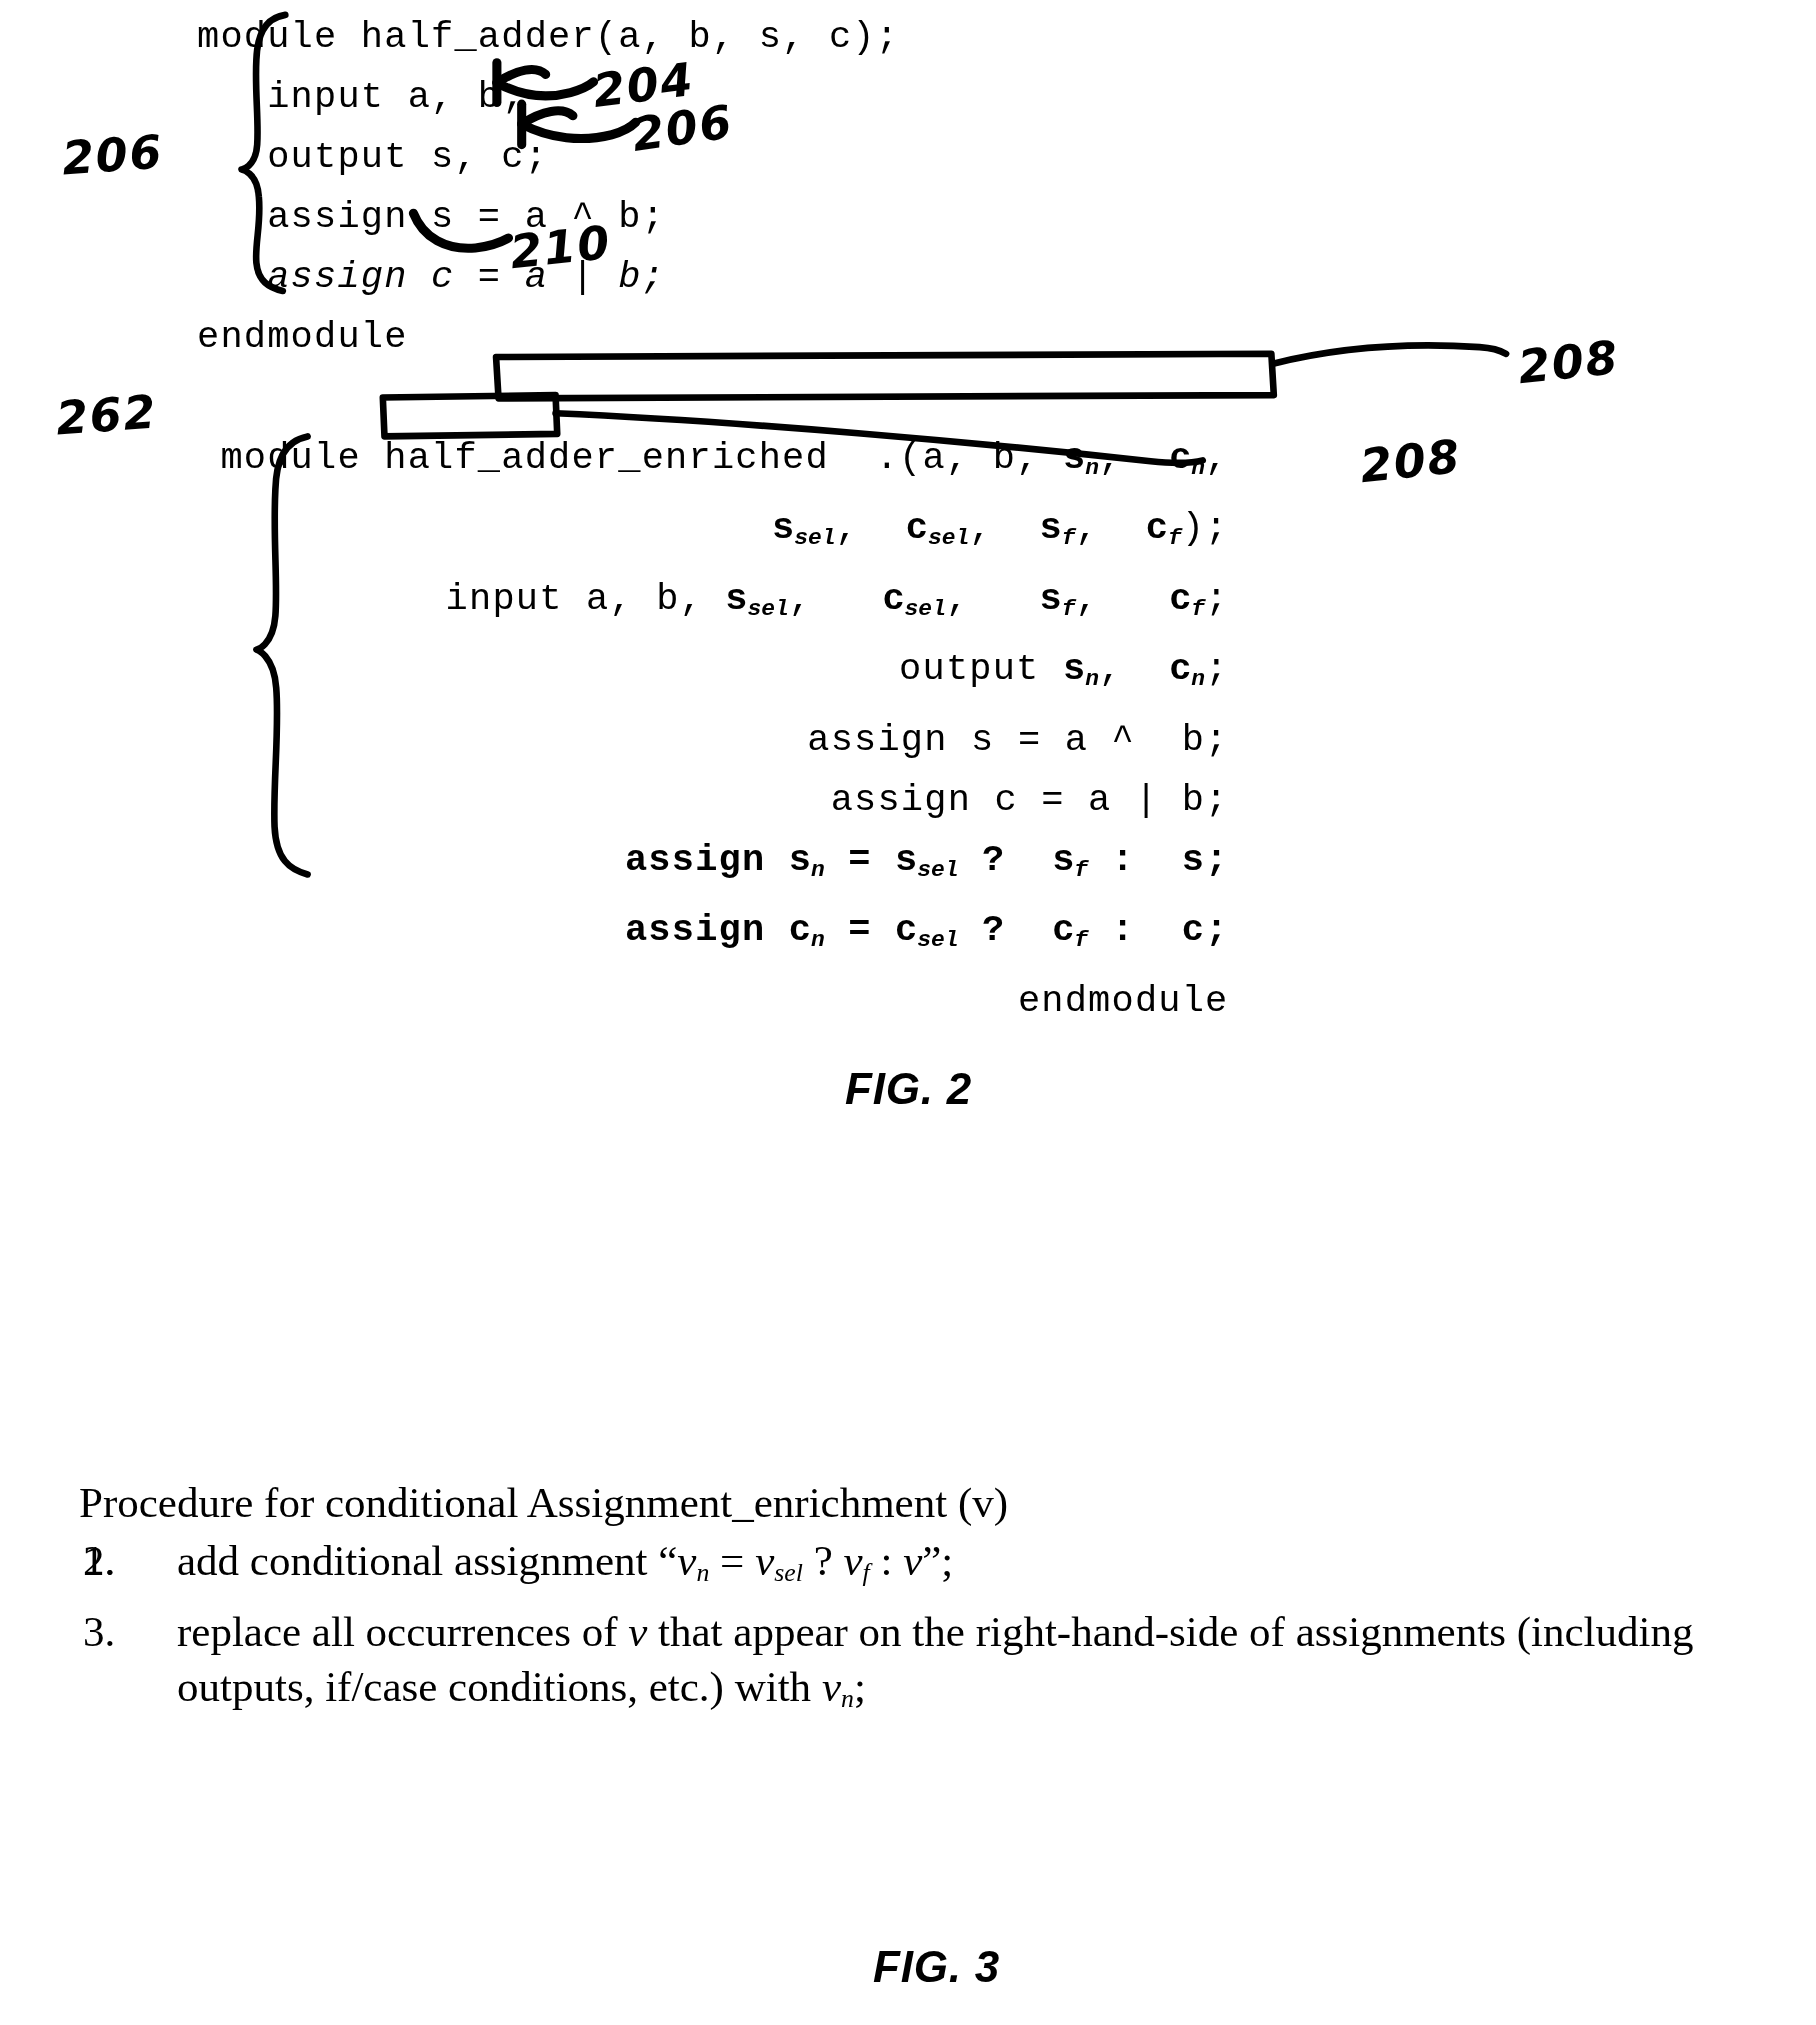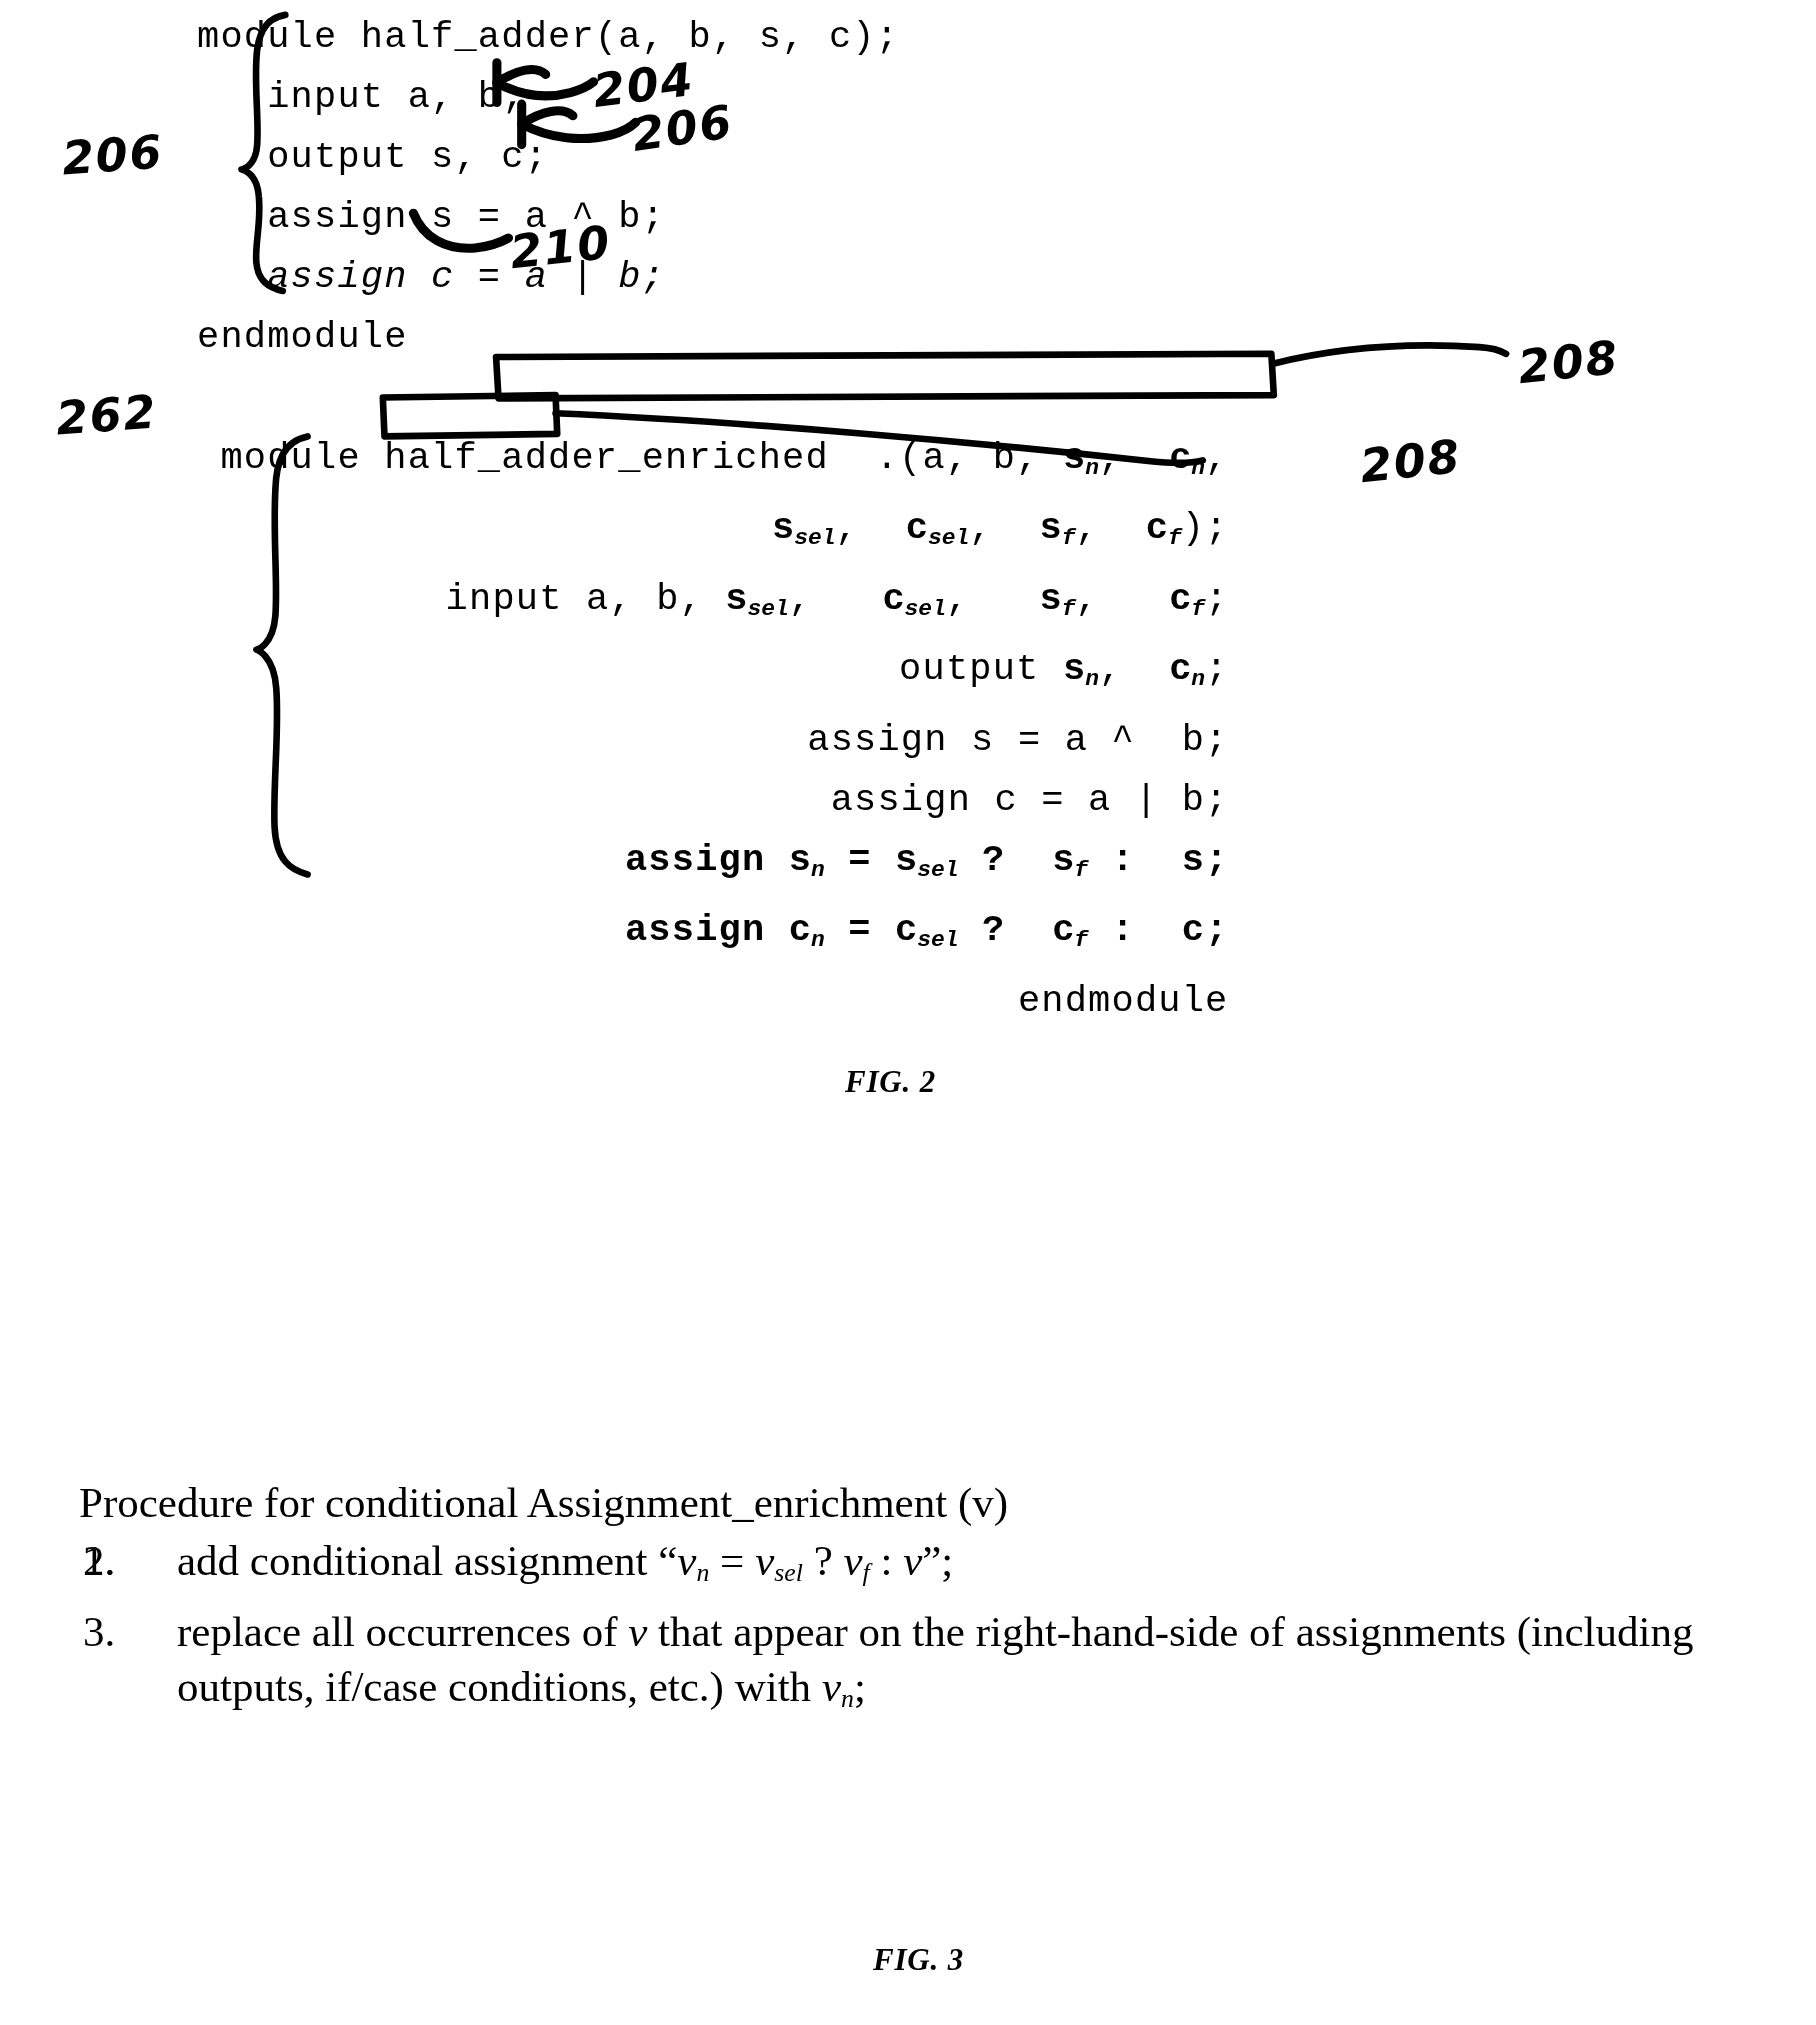--- a/index.html
+++ b/index.html
@@ -55,24 +55,24 @@
   #label-206 { left: 62px; top: 128px; }
   #label-262 { left: 56px; top: 388px; }
   #label-204 { left: 593px; top: 58px; transform: rotate(-7deg); }
   #label-206b { left: 632px; top: 101px; transform: rotate(-8deg); }
   #label-210 { left: 510px; top: 220px; transform: rotate(-6deg); }
   #label-208a { left: 1518px; top: 335px; transform: rotate(-6deg); }
   #label-208b { left: 1360px; top: 434px; transform: rotate(-6deg); }
 
   
   .figcap {
-    font-family: Liberation Serif, serif;
+    font-family: Liberation Sans, sans-serif;
     font-style: italic;
     font-weight: bold;
-    font-size: 31px;
+    font-size: 44px;
     letter-spacing: 0.8px;
   }
   #fig2-caption { left: 845px; top: 1064px; }
   #fig3-caption { left: 873px; top: 1942px; }
 
   
   #procedure-block { left: 79px; top: 1477px; width: 1661px; }
   .proc-title {
     font-family: "Liberation Serif", serif;
     font-size: 43px;

